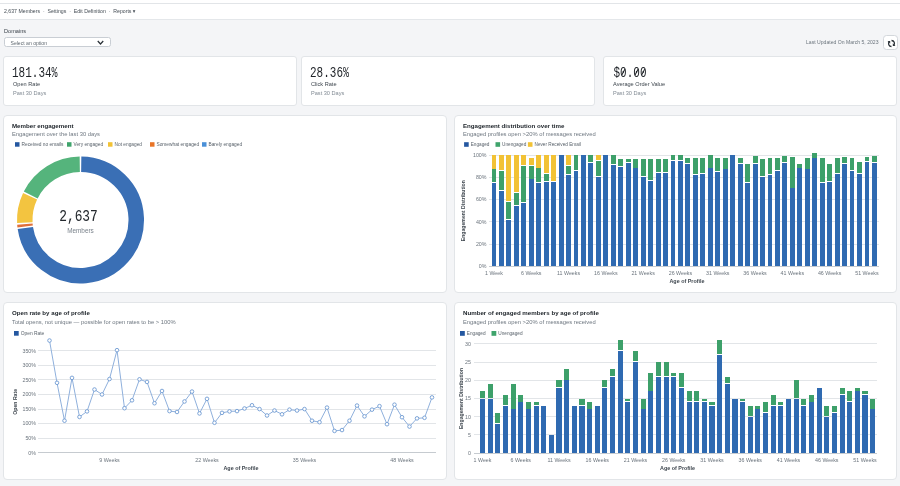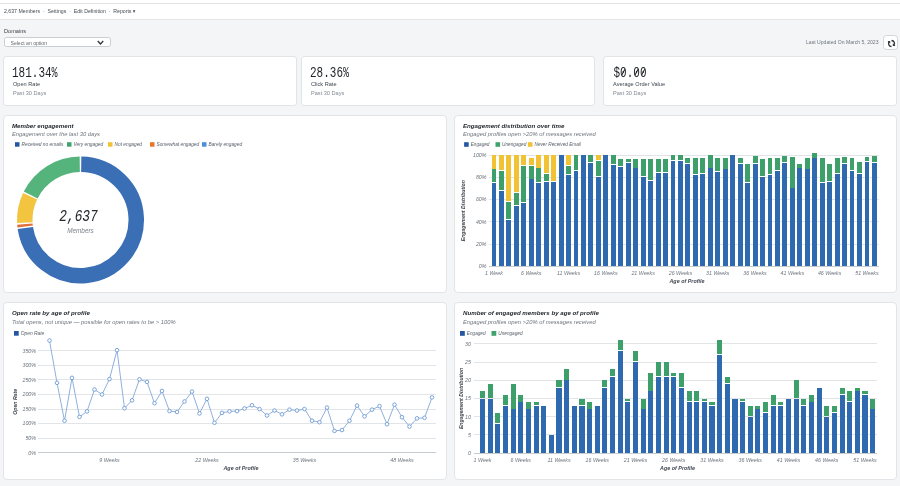--- a/index.html
+++ b/index.html
@@ -4,21 +4,21 @@
 html,body { width:900px; height:486px; background:#f4f5f7; font-family:"Liberation Sans", sans-serif; overflow:hidden; }
 .nav { position:absolute; left:0; top:0; width:900px; height:20px; background:#fff; border-bottom:1px solid #e4e7ea; }
 .topline { position:absolute; left:0; top:3px; width:900px; height:1px; background:#e2e5e8; }
 .navtxt { position:absolute; left:4px; top:7.6px; font-size:5.2px; color:#454d55; }
 .lbl { position:absolute; left:4px; top:27.5px; font-size:5.6px; color:#3b434b; }
 .sel { position:absolute; left:3.5px; top:36.5px; width:107px; height:10px; background:#fff; border:1px solid #c9ced4; border-radius:2.5px; }
 .sel span { position:absolute; left:6px; top:2.2px; font-size:5.1px; color:#5f6870; }
 .updated { position:absolute; right:21.5px; top:38.8px; font-size:5.1px; color:#6b747d; }
 .refresh { position:absolute; left:882.5px; top:34.5px; width:15px; height:15px; background:#fff; border:1px solid #d3d7db; border-radius:3.5px; }
 .card { position:absolute; top:55.5px; width:294px; height:50px; background:#fff; border:1px solid #e2e5e8; border-radius:3px;text-decoration:underline; }
-.panel { position:absolute; background:#fff; border:1px solid #e2e5e8; border-radius:4px; overflow:hidden;font-style:italic; }
+.panel { position:absolute; background:#fff; border:1px solid #e2e5e8; border-radius:4px; overflow:hidden; }
 </style></head>
 <body>
 <div class="nav"></div>
 <div class="topline"></div>
 <div class="navtxt">2,637 Members&nbsp;&nbsp;·&nbsp;&nbsp;Settings&nbsp;&nbsp;·&nbsp;&nbsp;Edit Definition&nbsp;&nbsp;·&nbsp;&nbsp;Reports&nbsp;▾</div>
 <div class="lbl">Domains</div>
 <div class="sel">
     <span>Select an option</span>
 <svg width="7" height="5" viewBox="0 0 14 10" style="position:absolute;right:6px;top:2.6px">
       <path d="M1.5 2 L7 8 L12.5 2" fill="none" stroke="#2b3238" stroke-width="2.4"></path>

